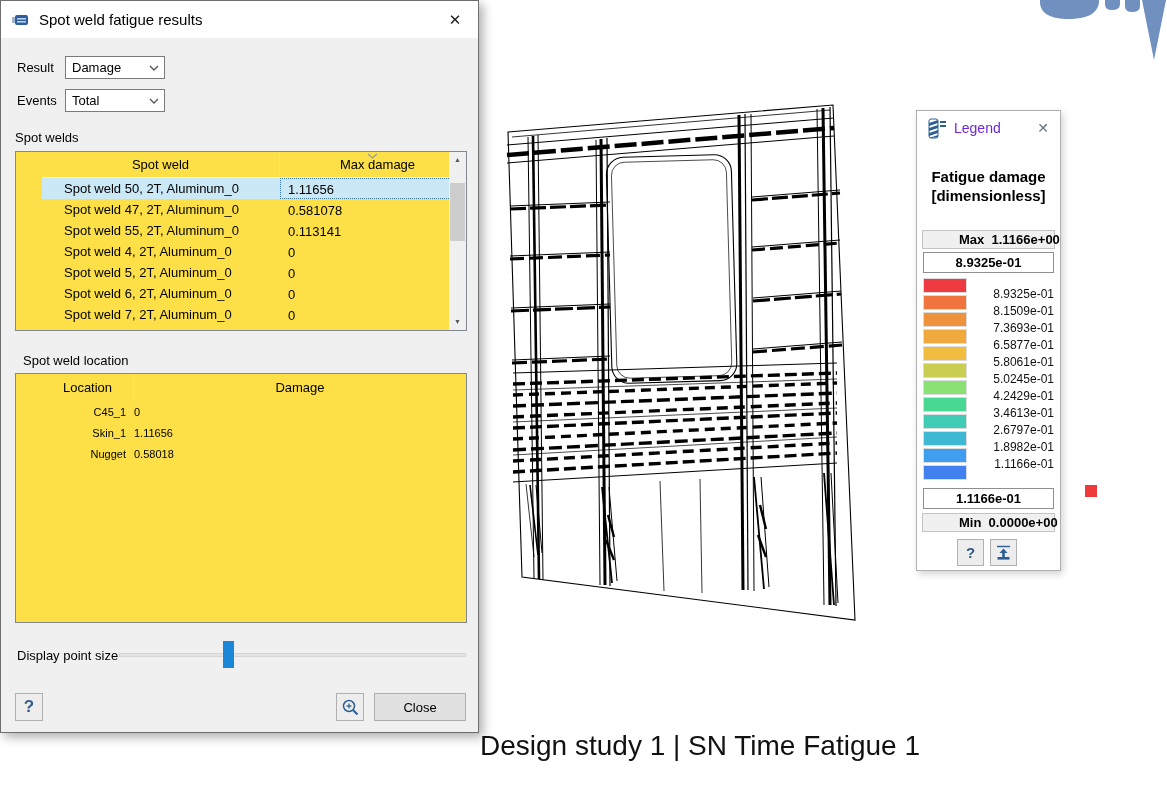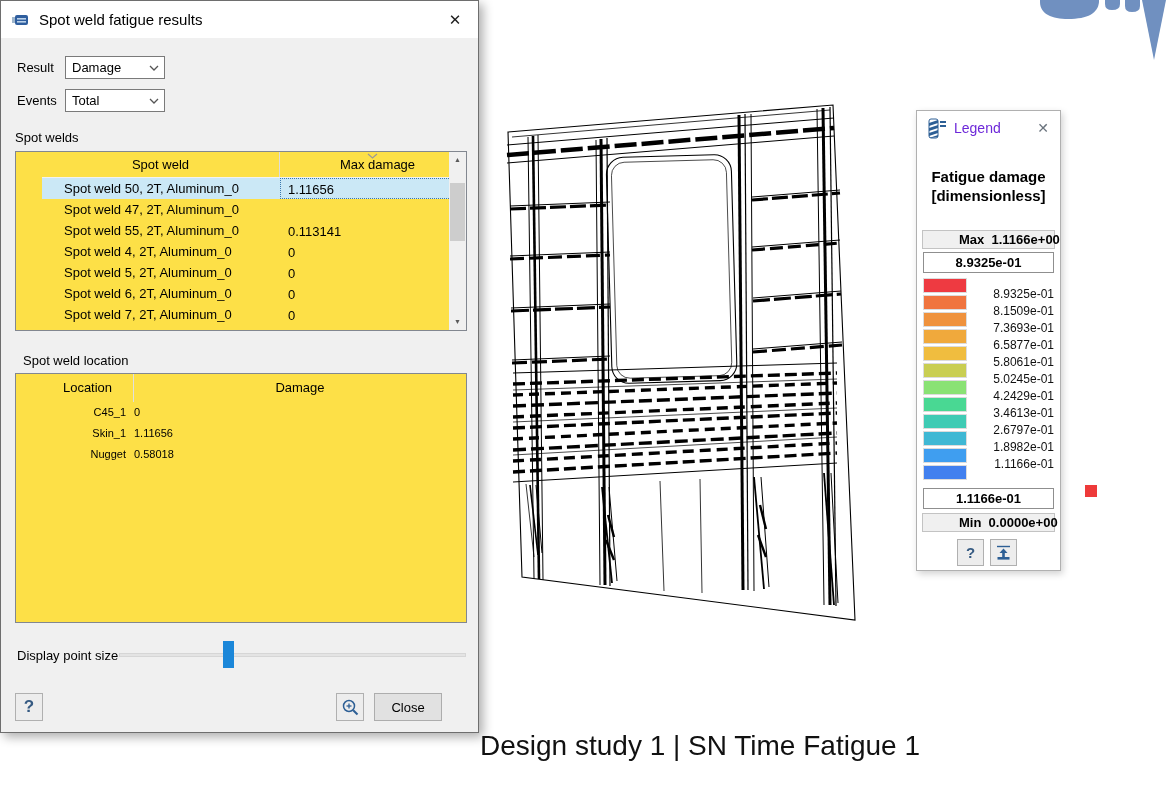--- a/index.html
+++ b/index.html
@@ -61,21 +61,21 @@
   #slider-thumb{left:222px;top:640px;width:11px;height:27px;background:#1b87d9;cursor:pointer;}
 
   
   .btn-square{background:#ededed;border:1px solid #b0b0b0;box-sizing:border-box;
               display:flex;align-items:center;justify-content:center;cursor:pointer;}
   .help-glyph{color:#355a82;font-weight:bold;font-size:17px;}
   .btn{background:#e1e1e1;border:1px solid #adadad;box-sizing:border-box;font-size:13px;
        display:flex;align-items:center;justify-content:center;cursor:pointer;}
   #dlg-help{left:14px;top:692px;width:28px;height:28px;}
   #dlg-zoom{left:335px;top:692px;width:28px;height:28px;}
-  #dlg-close-btn{left:373px;top:692px;width:68px;height:28px;}
+  #dlg-close-btn{left:373px;top:692px;width:92px;height:28px;}
 
   
   #legend{left:916px;top:110px;width:145px;height:461px;background:#fff;
           border:1px solid #b0b0b0;box-sizing:border-box;box-shadow:2px 3px 7px rgba(0,0,0,.18);}
   #legend-titlebar{left:0;top:0;width:100%;height:34px;display:flex;align-items:center;}
   #legend-title{font-size:14px;color:#6d28d9;margin-left:7px;}
   #legend-close{right:4px;top:4px;width:26px;height:26px;text-align:center;line-height:26px;
                 font-size:14px;color:#6a737d;cursor:pointer;position:absolute;}
   #legend-heading{left:0;top:56px;width:100%;text-align:center;font-size:15px;font-weight:bold;line-height:19px;}
   .legend-bar{left:5px;width:133px;height:19px;background:#f0f0f0;border:1px solid #c3c3c3;
@@ -237,20 +237,21 @@
         <polyline points="1,1 5.5,5 10,1" fill="none" stroke="#9a9a9a" stroke-width="1.2"></polyline>
       </svg>
     </div>
     <div>
         <div class="sw-row selected">
           <div class="sw-c1">Spot weld 50, 2T, Aluminum_0</div>
           <div class="sw-c2">1.11656</div>
         </div>
         <div class="sw-row">
           <div class="sw-c1">Spot weld 47, 2T, Aluminum_0</div>
+          <div class="sw-c2">0.581078</div>
         </div>
         <div class="sw-row">
           <div class="sw-c1">Spot weld 55, 2T, Aluminum_0</div>
           <div class="sw-c2">0.113141</div>
         </div>
         <div class="sw-row">
           <div class="sw-c1">Spot weld 4, 2T, Aluminum_0</div>
           <div class="sw-c2">0</div>
         </div>
         <div class="sw-row">

